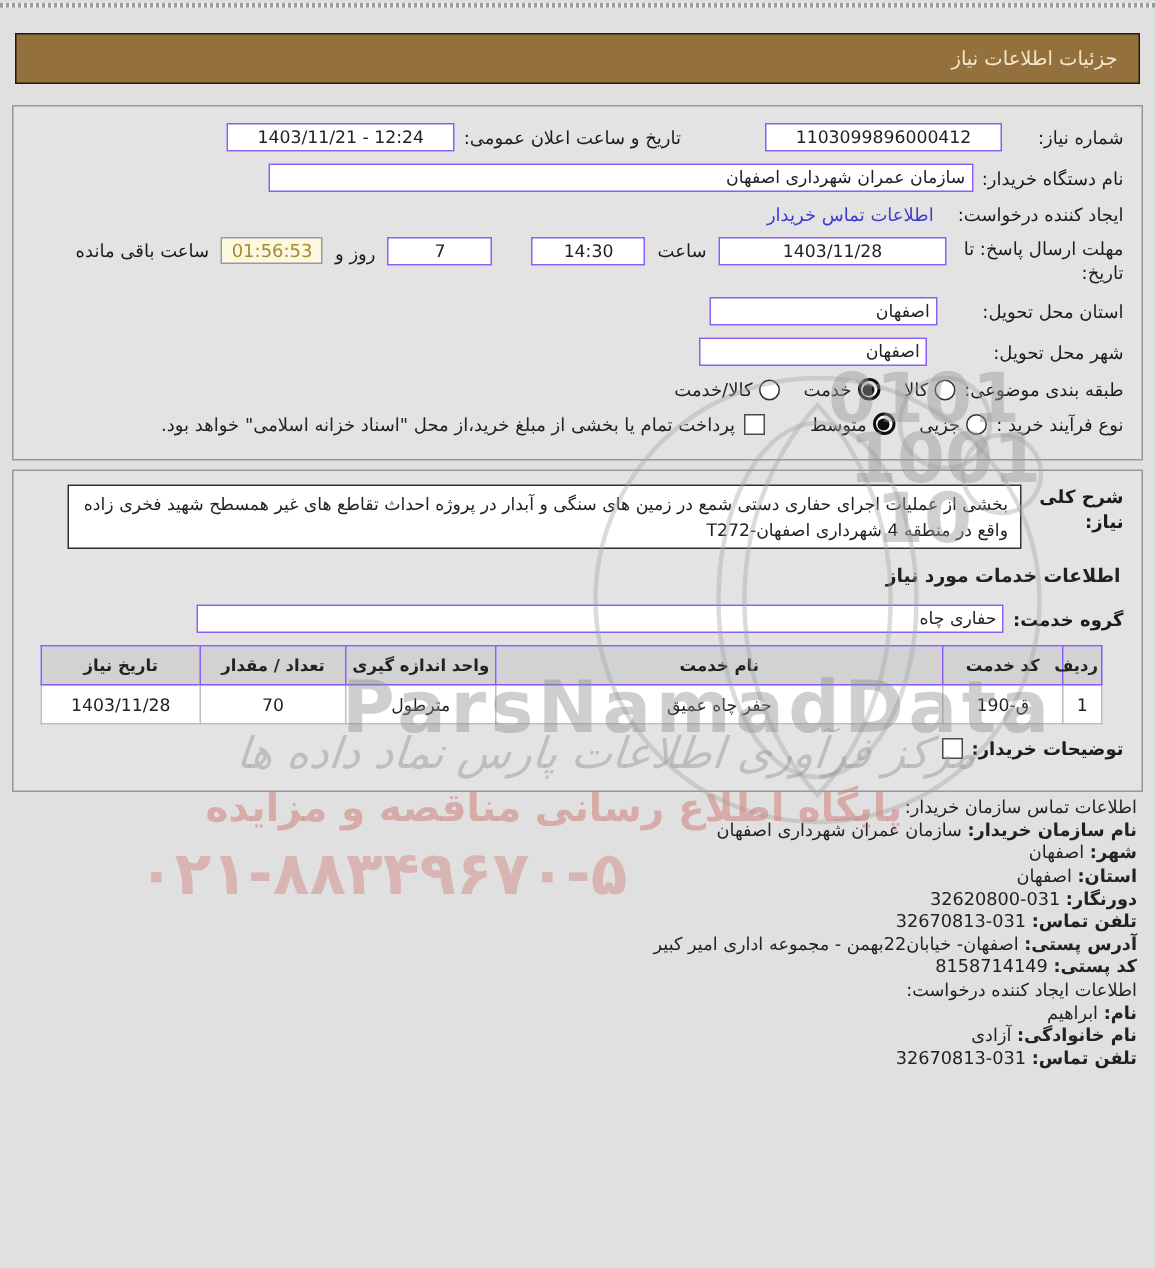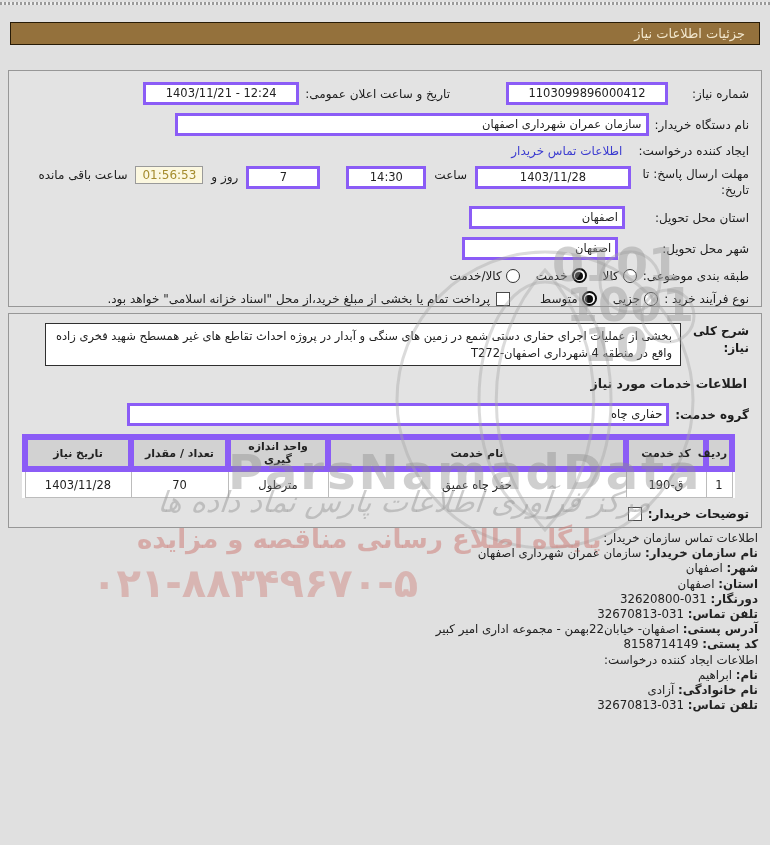--- a/index.html
+++ b/index.html
@@ -5,33 +5,33 @@
   html,body{margin:0;padding:0;}
   body{
     width:770px;height:845px;position:relative;overflow:hidden;
     background:#e0e0e0;
     font-family:"DejaVu Sans","Liberation Sans",sans-serif;
     direction:rtl;color:#222;
   }
   .dotted-top{position:absolute;top:2px;left:0;width:770px;height:3px;
     background:repeating-linear-gradient(90deg,#9a9a9a 0 2px,#eeeeee 2px 4px);}
   
-  .title-bar{position:absolute;top:22px;right:10px;left:10px;height:23px;
+  .title-bar{position:absolute;top:22px;right:10px;left:10px;height:34px;
     background:#94713c;border:1px solid #271b07;box-sizing:border-box;
     display:flex;align-items:center;padding:0 14px;
     color:#f2e7cd;font-size:13px;}
   
   .panel{position:absolute;right:8px;left:8px;border:1px solid #979797;
     background:#e3e3e3;box-sizing:border-box;}
   #panel-main{top:70px;height:237px;padding:11px 12px 0 10px;}
   #panel-services{top:313px;height:215px;padding:9px 12px 0 10px;}
   .frow{display:flex;align-items:center;margin-bottom:8px;font-size:12px;}
   .flabel{white-space:nowrap;margin-left:6px;color:#1c1c1c;}
   .flabel.b{font-weight:bold;}
-  .inp{background:#fff;border:3px solid #8b5cf6;height:17px;line-height:17px;
+  .inp{background:#fff;border:1px solid #8b5cf6;height:17px;line-height:17px;
     font-size:11.5px;padding:0 4px;box-sizing:content-box;overflow:hidden;
     white-space:nowrap;}
   .center{text-align:center;}
   .ltr{direction:ltr;unicode-bidi:isolate;display:inline-block;}
   .link{color:#3b3bd0;font-size:12px;margin-right:10px;cursor:pointer;white-space:nowrap;}
   .countdown{background:#fcf8e0;border:1px solid #9a9a9a;color:#a58c2e;
     height:16px;line-height:16px;font-size:12px;padding:0 6px;text-align:center;}
   
   .radio{width:12px;height:12px;border:1px solid #333;border-radius:50%;
     background:#fff;display:inline-block;position:relative;flex:none;margin-left:4px;}
@@ -41,21 +41,21 @@
     display:inline-block;flex:none;margin-left:6px;}
   .opt-label{margin-left:16px;white-space:nowrap;}
   
   .desc-box{background:#fff;border:1px solid #2f2f2f;font-size:11.5px;
     padding:4px 8px;line-height:1.45;width:618px;min-height:30px;}
   .section-h{font-weight:bold;font-size:12.5px;margin:10px 2px 12px;}
   
   table.svc{border-collapse:collapse;table-layout:fixed;width:707px;
     margin:4px 14px 0 0;background:#fff;font-size:11.5px;}
   table.svc th{background:#d2d2d2;font-weight:bold;font-size:11px;
-    border:6px solid #8b5cf6;height:25px;padding:0 2px;}
+    border:1px solid #8b5cf6;height:25px;padding:0 2px;}
   table.svc td{border:1px solid #bcbcbc;height:25px;text-align:center;padding:0 2px;}
   
   .contact{position:absolute;top:531px;right:12px;left:12px;
     font-size:11.8px;line-height:15.2px;text-align:right;}
   .contact .hline{font-weight:normal;}
   .contact .lbl{font-weight:bold;}
   
   .wm{position:absolute;pointer-events:none;white-space:nowrap;}
   .wm-brand{top:444px;left:228px;font-size:48px;font-weight:bold;
     color:rgba(140,140,140,.42);letter-spacing:3px;direction:ltr;}

